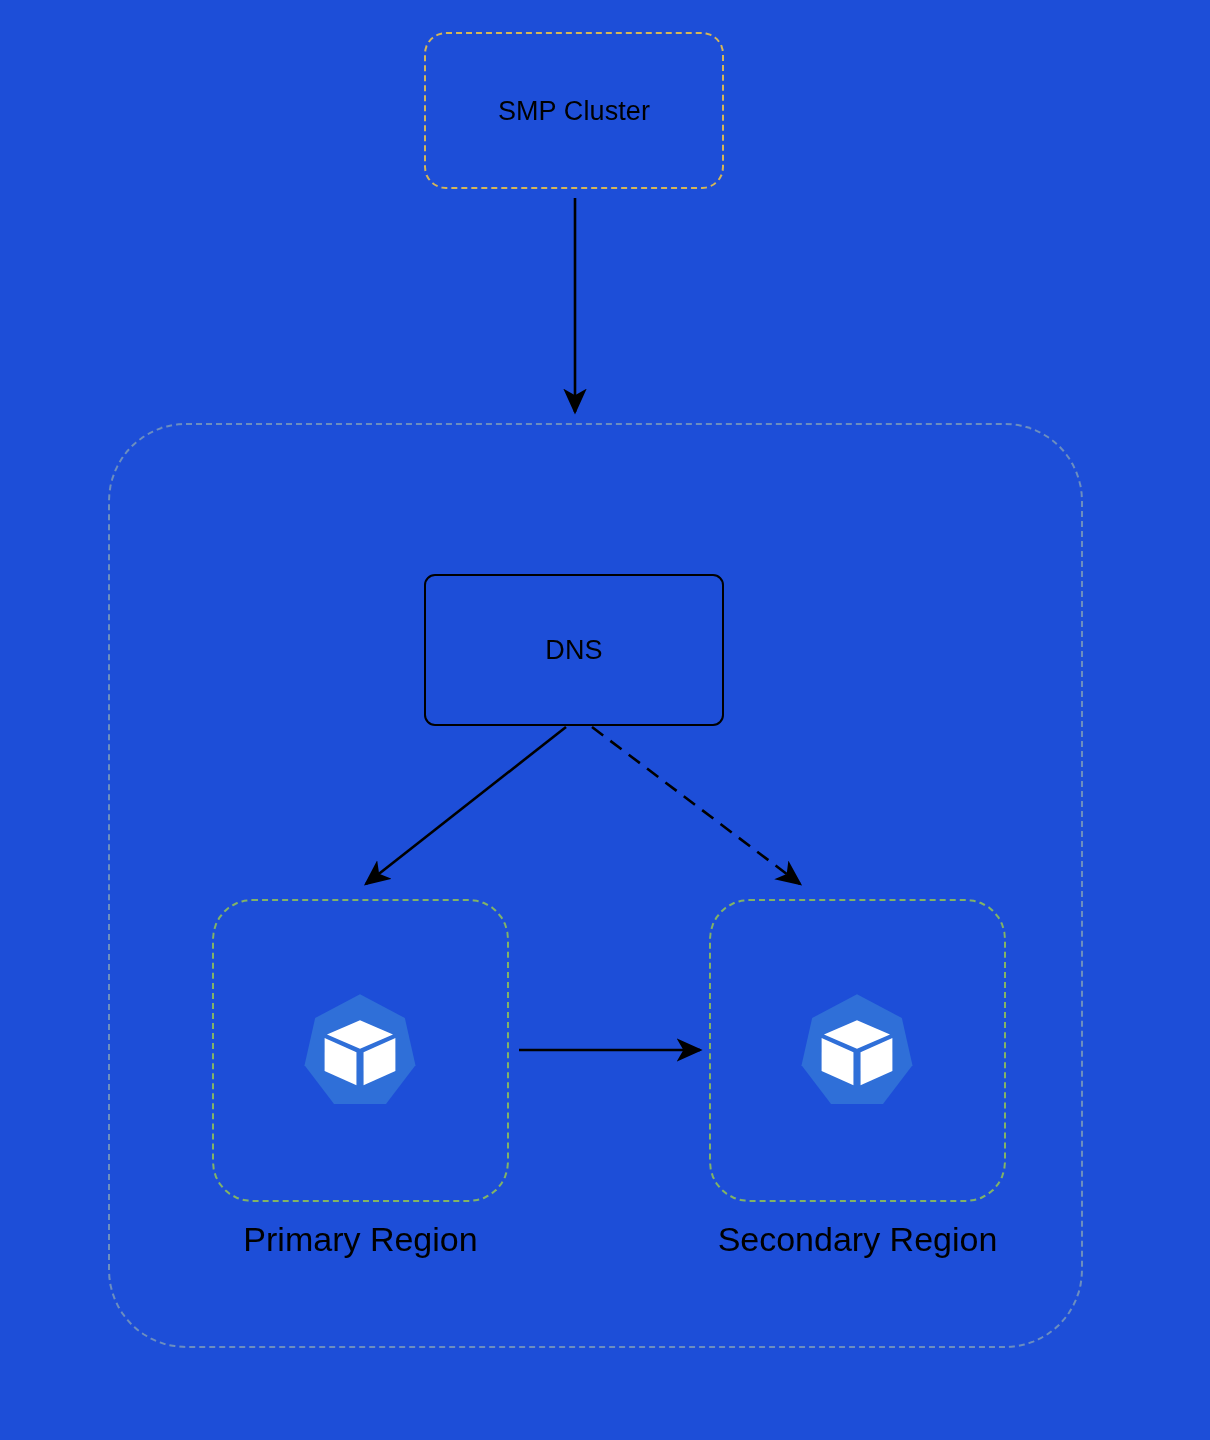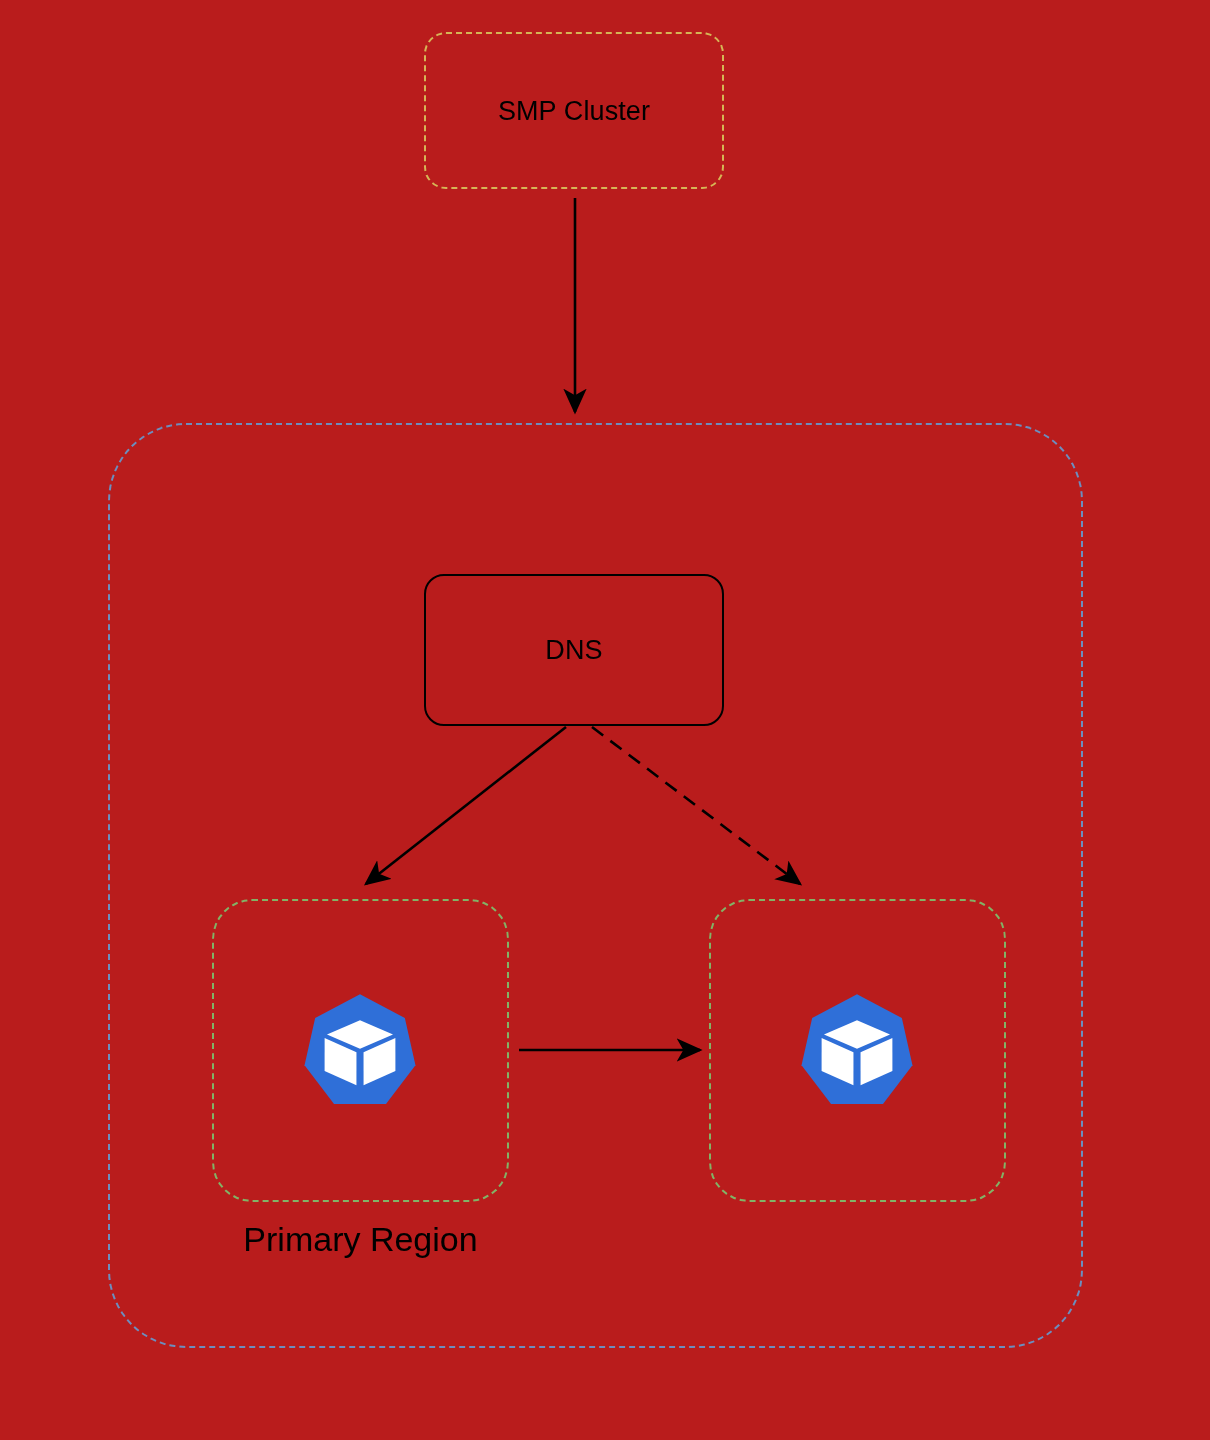--- a/index.html
+++ b/index.html
@@ -8,21 +8,21 @@
     background: #ffffff;
   }
   body {
     font-family: "Liberation Sans", sans-serif;
     -webkit-font-smoothing: antialiased;
   }
   #canvas {
     position: relative;
     width: 1210px;
     height: 1440px;
-    background: #b91c1c;
+    background: #1d4ed8;
     overflow: hidden;
   }
 
   
   .box {
     position: absolute;
     box-sizing: border-box;
     background: transparent;
   }
 
@@ -43,21 +43,21 @@
     border: 2px dashed #6c8ebf;
     border-radius: 78px;
   }
 
   .dns-box {
     left: 424px;
     top: 574px;
     width: 300px;
     height: 152px;
     border: 2px solid #000000;
-    border-radius: 20px;
+    border-radius: 11px;
   }
 
   .region-box {
     border: 2px dashed #82b366;
     border-radius: 40px;
   }
   .primary-region-box {
     left: 212px;
     top: 899px;
     width: 297px;
@@ -153,20 +153,21 @@
   <div class="k8s-icon k8s-secondary">
     <svg viewBox="0 0 100 100" width="118" height="118" aria-hidden="true">
       <polygon points="50,2 88,22 97,62 72,95 28,95 3,62 12,22" fill="#2f6fd8"></polygon>
       <polygon points="50,24 78,36 50,48 22,36" fill="#ffffff"></polygon>
       <polygon points="20,39 47,51 47,79 20,67" fill="#ffffff"></polygon>
       <polygon points="53,51 80,39 80,67 53,79" fill="#ffffff"></polygon>
     </svg>
   </div>
 
   <div class="region-caption primary-caption">Primary Region</div>
+  <div class="region-caption secondary-caption">Secondary Region</div>
 
   <svg class="overlay" viewBox="0 0 1210 1440">
     <defs>
       <marker id="arrowhead" markerWidth="12" markerHeight="12" refX="9" refY="4.5" orient="auto" markerUnits="strokeWidth">
         <path d="M0,0 L10,4.5 L0,9 L2.6,4.5 z" fill="#000000"></path>
       </marker>
     </defs>
 
     <line x1="575" y1="198" x2="575" y2="412" stroke="#000000" stroke-width="2.6" marker-end="url(#arrowhead)"></line>
 

